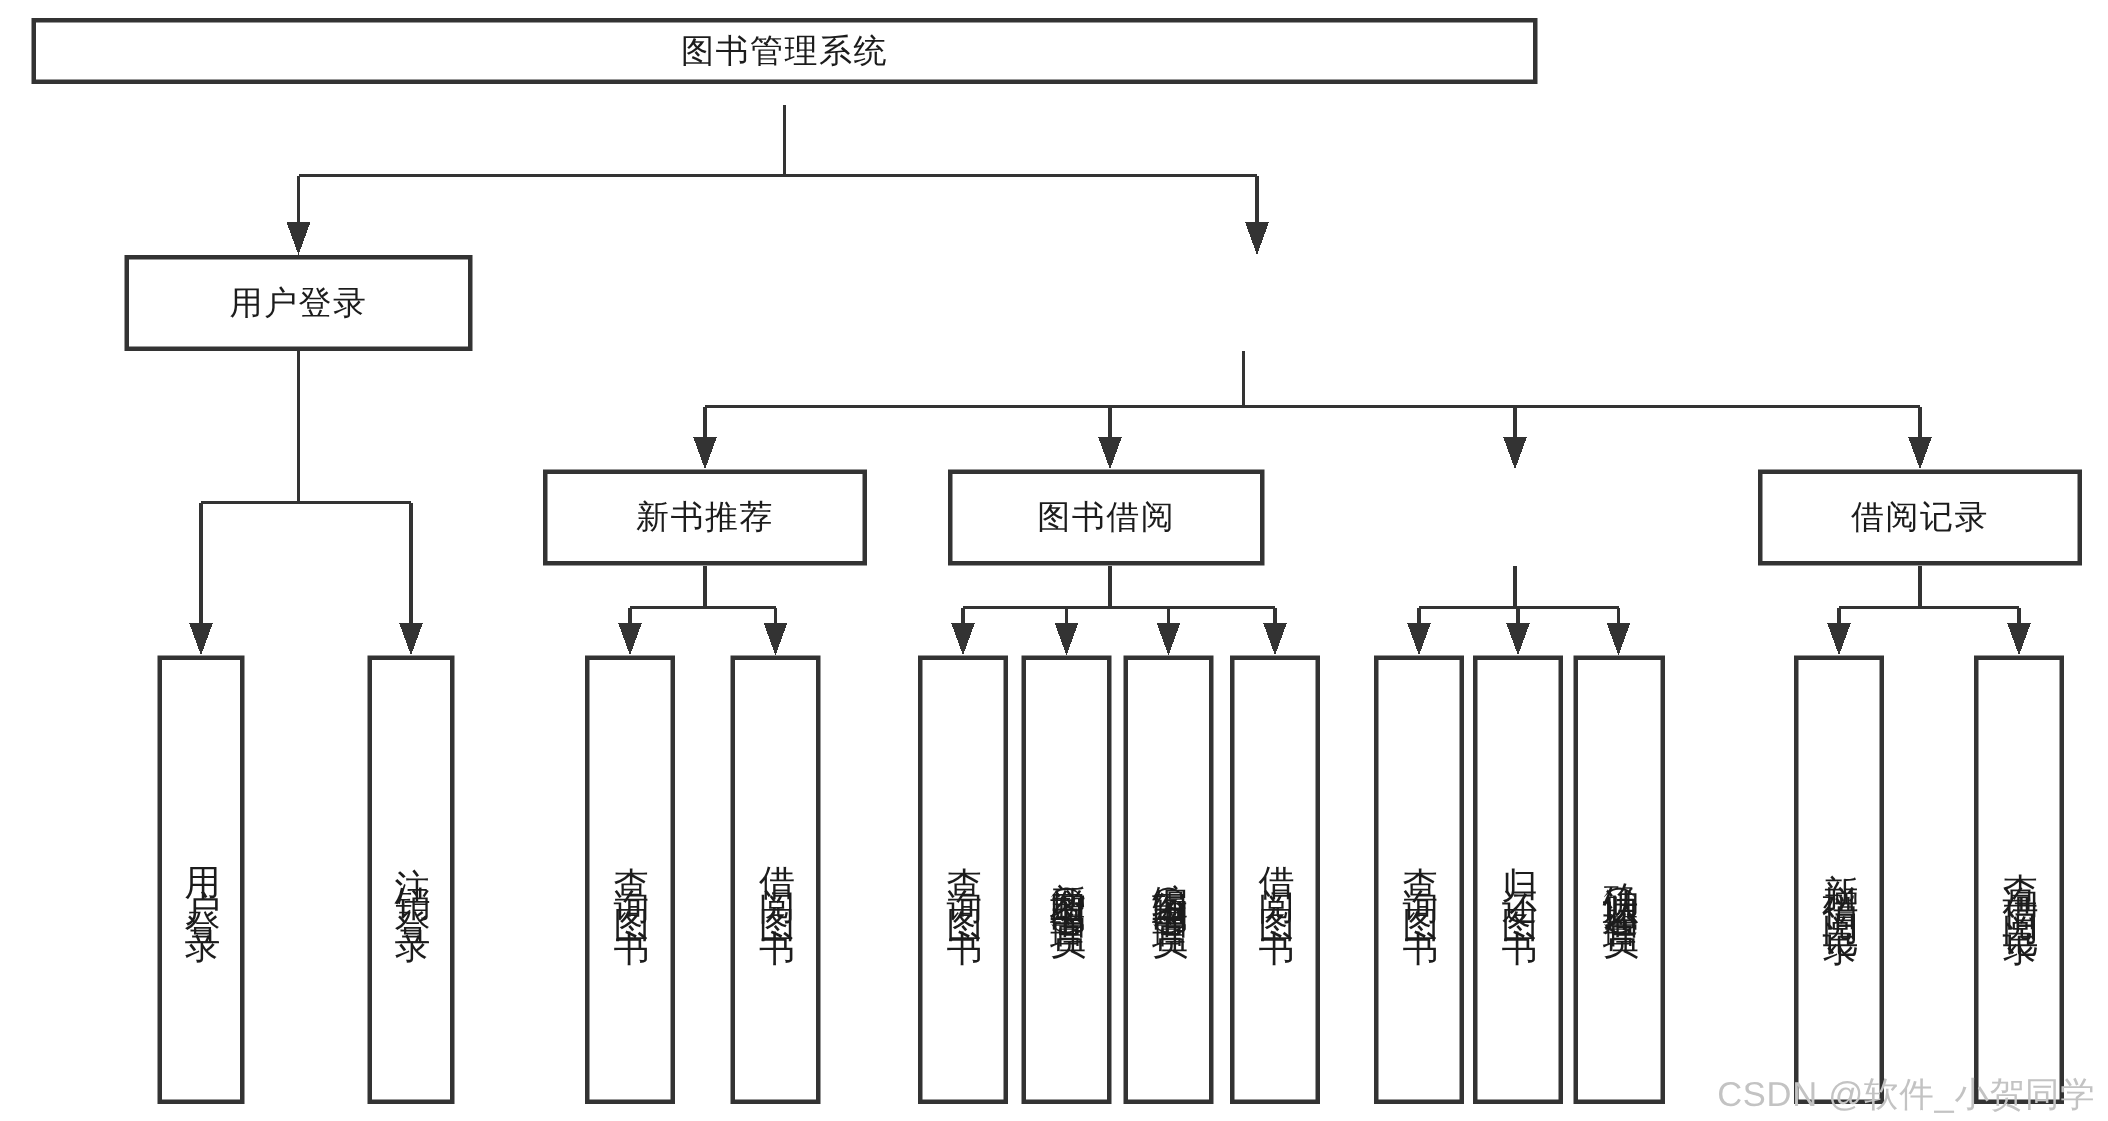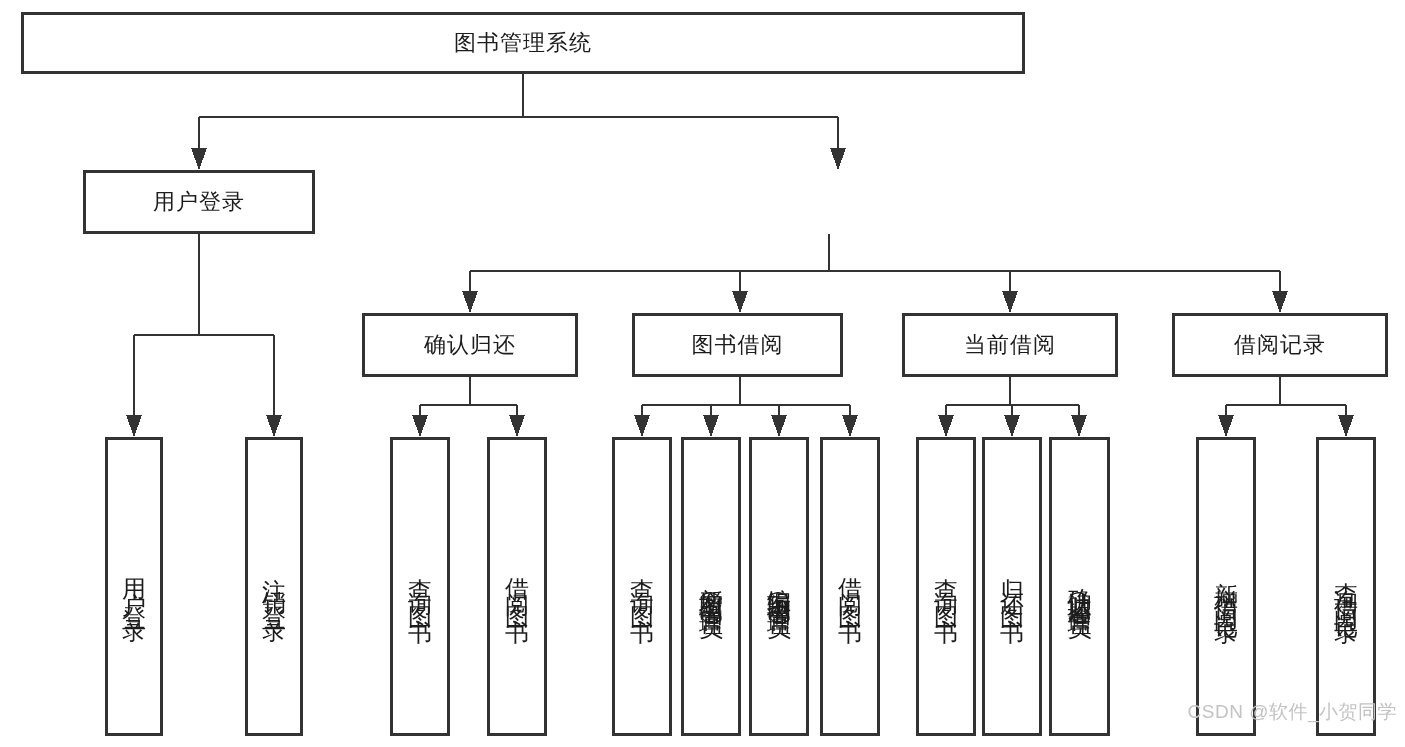--- a/index.html
+++ b/index.html
@@ -37,22 +37,22 @@
     text-orientation:mixed;
     font-size:24px;
     line-height:1;
   }
   .sp14{letter-spacing:14px;}
   .sp8{letter-spacing:8px;}
   .sp4{letter-spacing:4px;}
   .vbox span{display:block;}
   .watermark{
     position:absolute;
-    right:8px;bottom:22px;
-    font-size:19px;
+    right:8px;bottom:2px;
+    font-size:23px;
     color:var(--watermark);
     z-index:3;
     letter-spacing:0.5px;
     white-space:nowrap;
   }
 </style>
 </head>
 <body>
 
 <div class="canvas">
@@ -86,36 +86,33 @@
     <path d="M1010 377 V405 M946 405 H1079 M946 405 V417 M1012 405 V417 M1079 405 V417"></path>
     <polygon points="938,415 954,415 946,437"></polygon>
     <polygon points="1004,415 1020,415 1012,437"></polygon>
     <polygon points="1071,415 1087,415 1079,437"></polygon>
 
     <path d="M1280 377 V405 M1226 405 H1346 M1226 405 V417 M1346 405 V417"></path>
     <polygon points="1218,415 1234,415 1226,437"></polygon>
     <polygon points="1338,415 1354,415 1346,437"></polygon>
   </svg>
 
-  <div class="box hbox root" style="left:21px;top:12px;width:1004px;height:62px">
+  <div class="box hbox root" style="left:21px;top:12px;width:1004px;height:44px">
     <span>图书管理系统</span>
   </div>
 
   <div class="box hbox" style="left:83px;top:170px;width:232px;height:64px">
     <span>用户登录</span>
   </div>
 
   <div class="box hbox" style="left:362px;top:313px;width:216px;height:64px">
-    <span>确认归还</span>
+    <span>新书推荐</span>
   </div>
   <div class="box hbox" style="left:632px;top:313px;width:211px;height:64px">
     <span>图书借阅</span>
-  </div>
-  <div class="box hbox" style="left:902px;top:313px;width:216px;height:64px">
-    <span>当前借阅</span>
   </div>
   <div class="box hbox" style="left:1172px;top:313px;width:216px;height:64px">
     <span>借阅记录</span>
   </div>
 
   <div class="box vbox sp14" style="left:105px;top:437px;width:58px;height:299px">
     <span>用户登录</span>
   </div>
   <div class="box vbox sp14" style="left:245px;top:437px;width:58px;height:299px">
     <span>注销登录</span>

